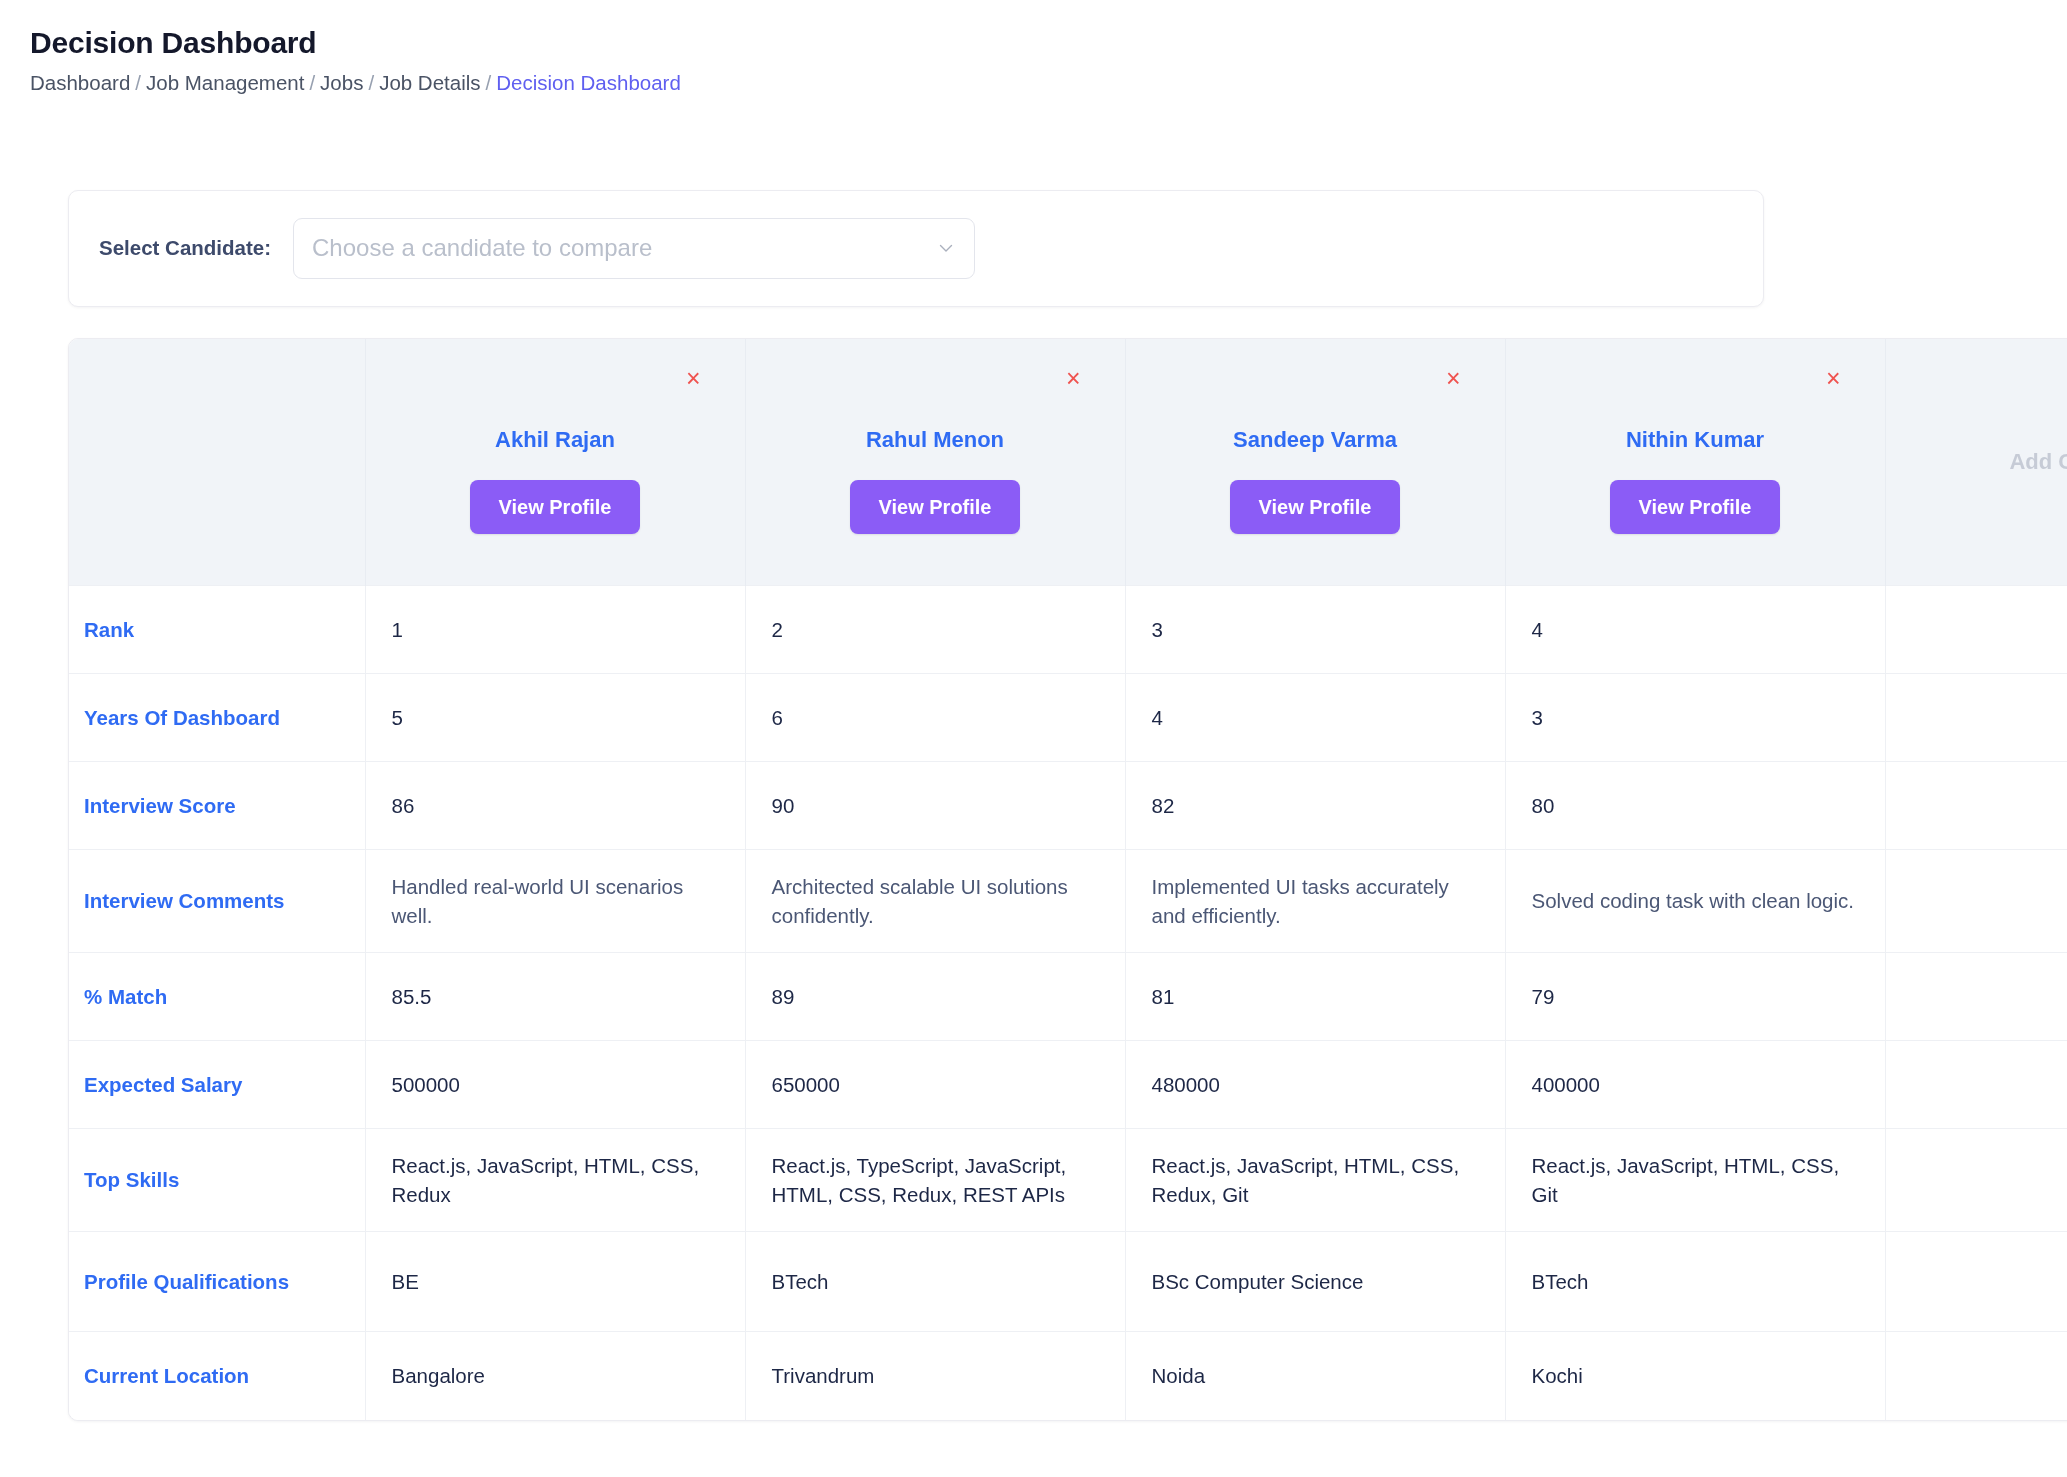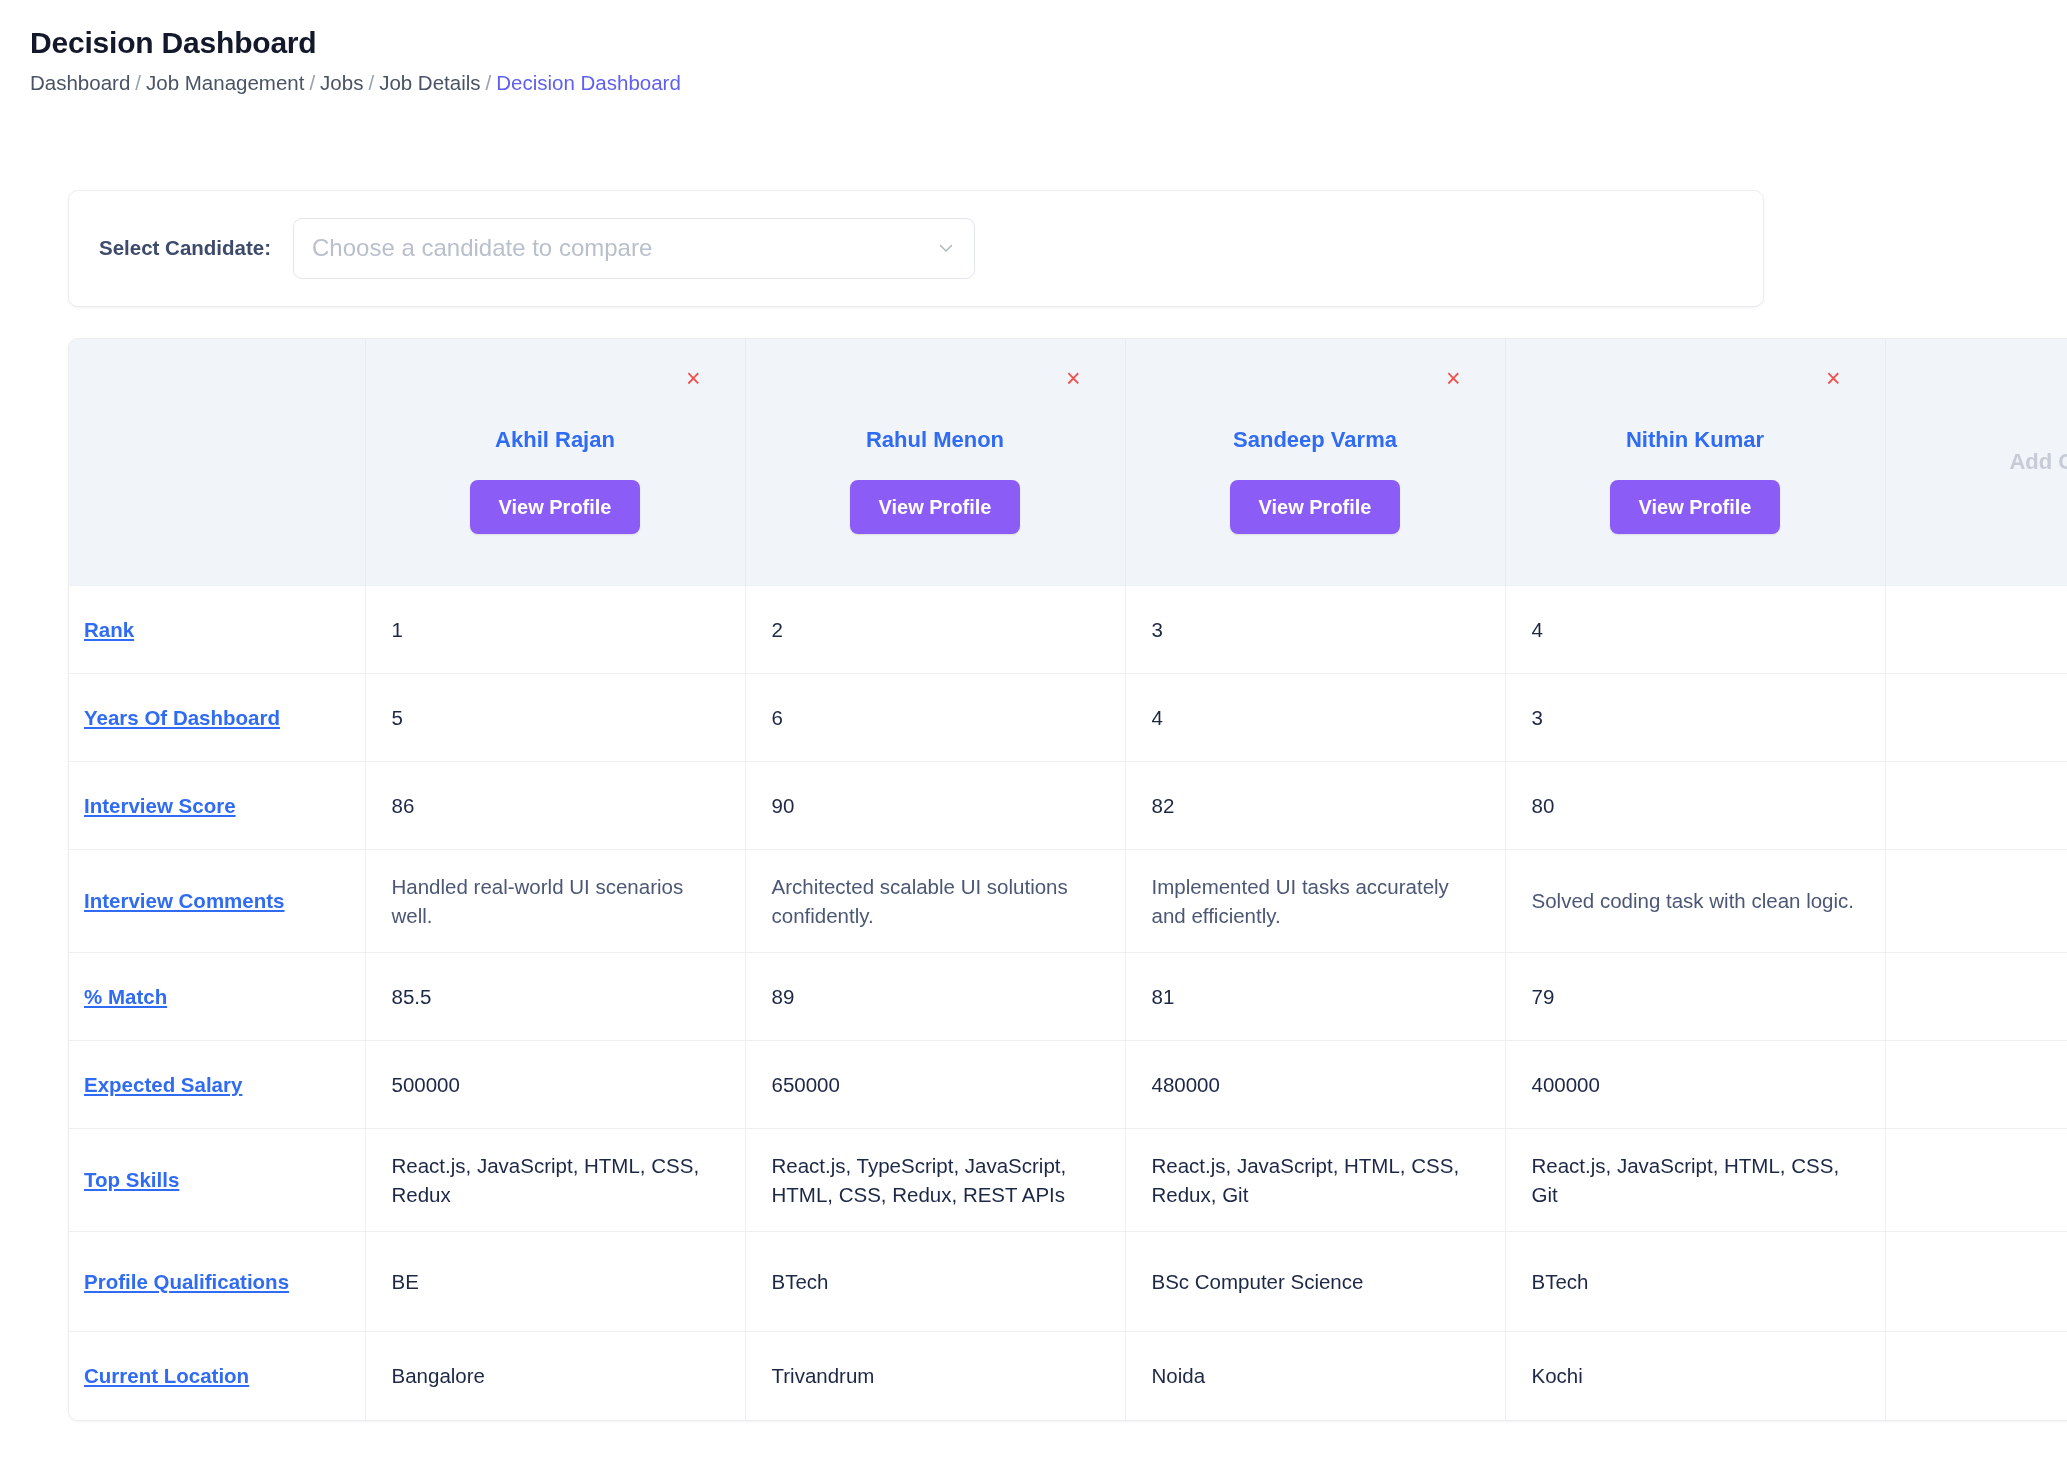--- a/index.html
+++ b/index.html
@@ -178,21 +178,20 @@
     font-size: 20.5px;
     color: #1d2746;
     line-height: 1.42;
     background: #fff;
   }
   table.cmp tbody td:last-child { border-right: none; }
   table.cmp tbody td.row-label {
     color: #2f6bf3;
     font-weight: bold;
     padding-left: 15px;
-    text-decoration: underline;
   }
   table.cmp tbody td.comment {
     color: #4b5775;
   }
   table.cmp tbody tr.r-rank td,
   table.cmp tbody tr.r-yoe td,
   table.cmp tbody tr.r-score td,
   table.cmp tbody tr.r-match td,
   table.cmp tbody tr.r-salary td,
   table.cmp tbody tr.r-location td { height: 88px; }

